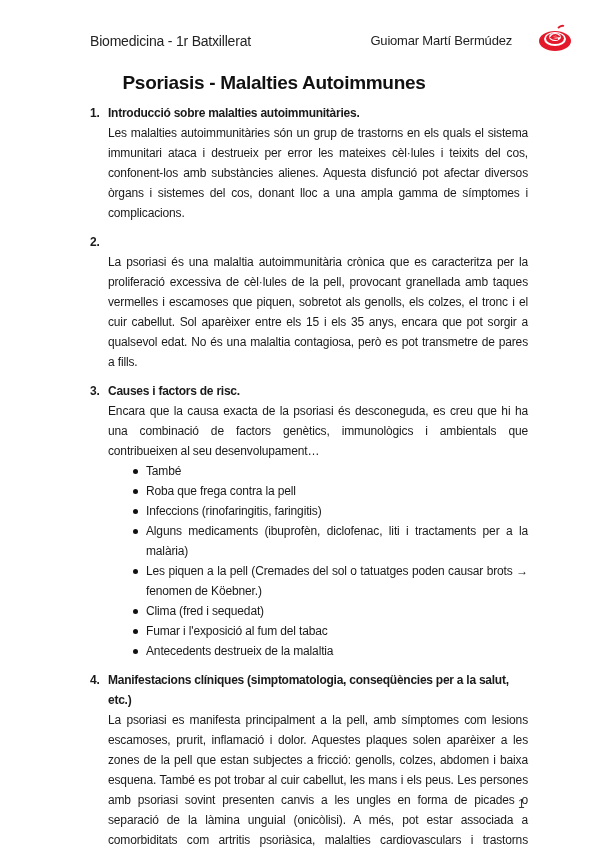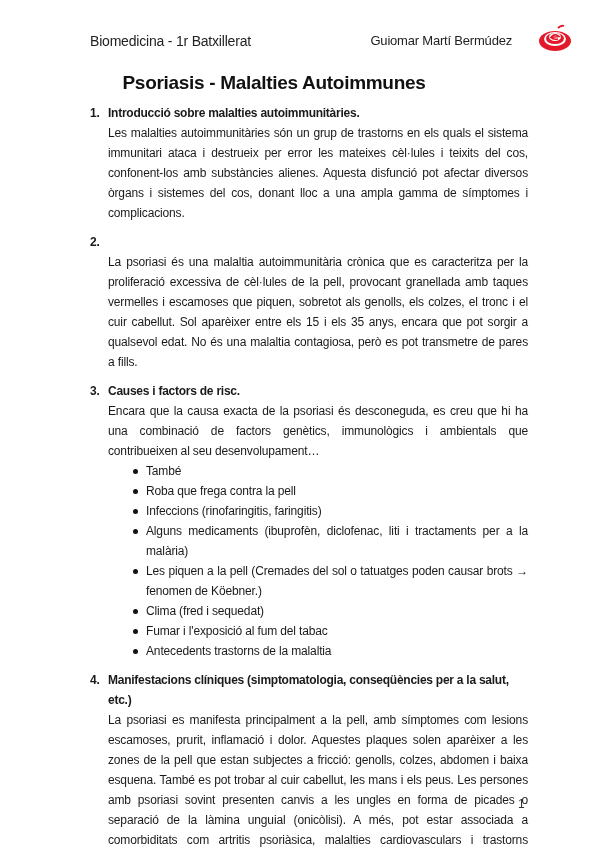--- a/index.html
+++ b/index.html
@@ -60,21 +60,21 @@
     </div>
     <div class="sec-body">Encara que la causa exacta de la psoriasi és desconeguda, es creu que hi ha una combinació de factors genètics, immunològics i ambientals que contribueixen al seu desenvolupament…</div>
     <ul class="bul">
       <li>També</li>
       <li>Roba que frega contra la pell</li>
       <li>Infeccions (rinofaringitis, faringitis)</li>
       <li>Alguns medicaments (ibuprofèn, diclofenac, liti i tractaments per a la malària)</li>
       <li>Les piquen a la pell (Cremades del sol o tatuatges poden causar brots → fenomen de Köebner.)</li>
       <li>Clima (fred i sequedat)</li>
       <li>Fumar i l'exposició al fum del tabac</li>
-      <li>Antecedents trastorns de la malaltia</li>
+      <li>Antecedents destrueix de la malaltia</li>
     </ul>
   </div>
 
   <div class="section">
     <div class="sec-head">
       <span class="sec-num">4.</span>
       <span>Manifestacions clíniques (simptomatologia, conseqüències per a la salut, etc.)</span>
     </div>
     <div class="sec-body">La psoriasi es manifesta principalment a la pell, amb símptomes com lesions escamoses, prurit, inflamació i dolor. Aquestes plaques solen aparèixer a les zones de la pell que estan subjectes a fricció: genolls, colzes, abdomen i baixa esquena. També es pot trobar al cuir cabellut, les mans i els peus. Les persones amb psoriasi sovint presenten canvis a les ungles en forma de picades o separació de la làmina unguial (onicòlisi). A més, pot estar associada a comorbiditats com artritis psoriàsica, malalties cardiovasculars i trastorns psicològics, augmentant el risc de complicacions de salut.</div>
   </div>

